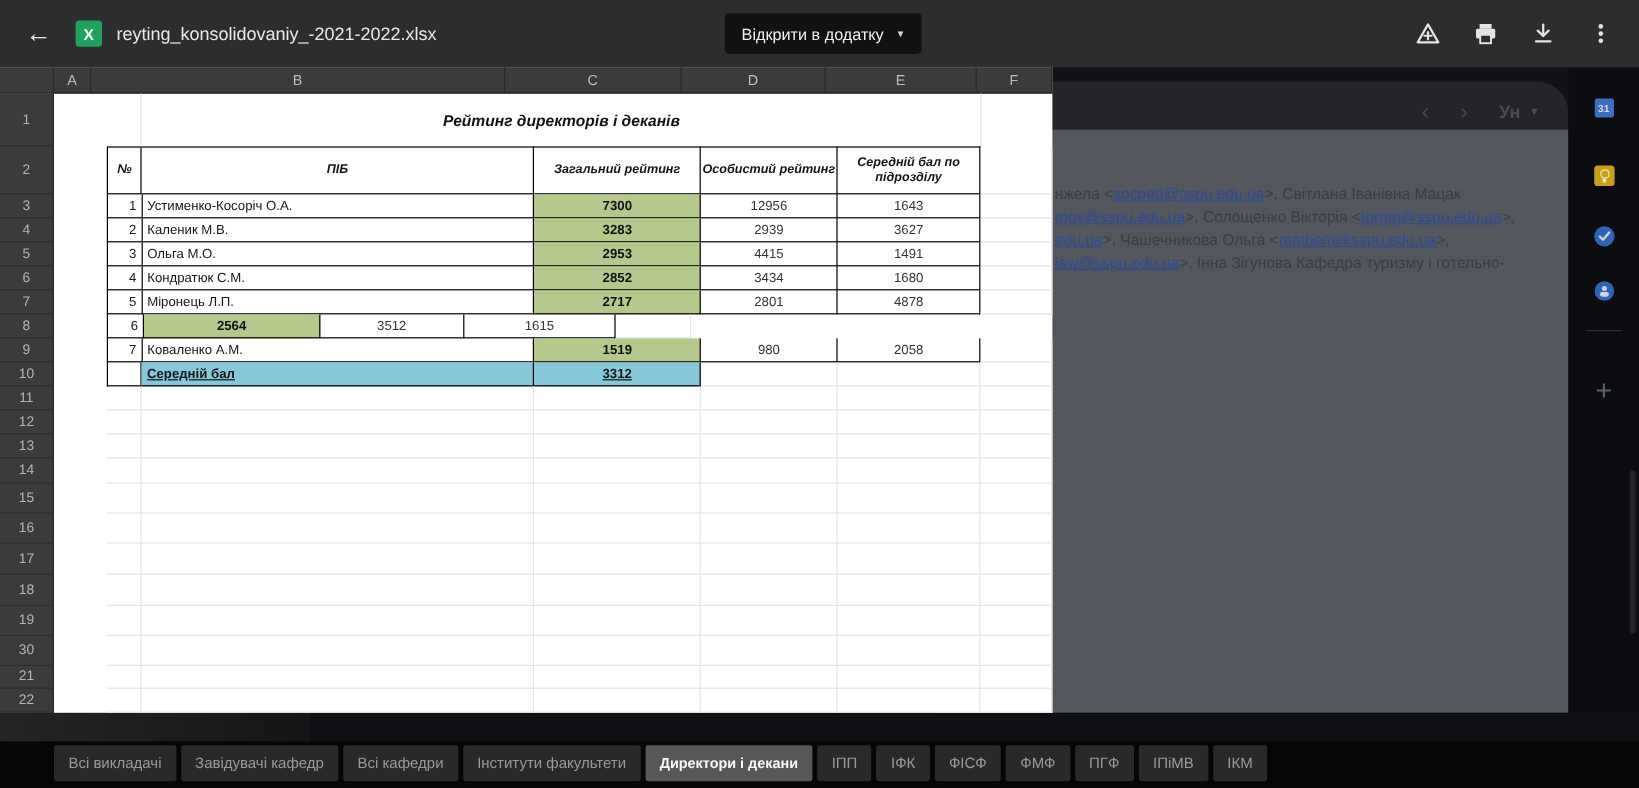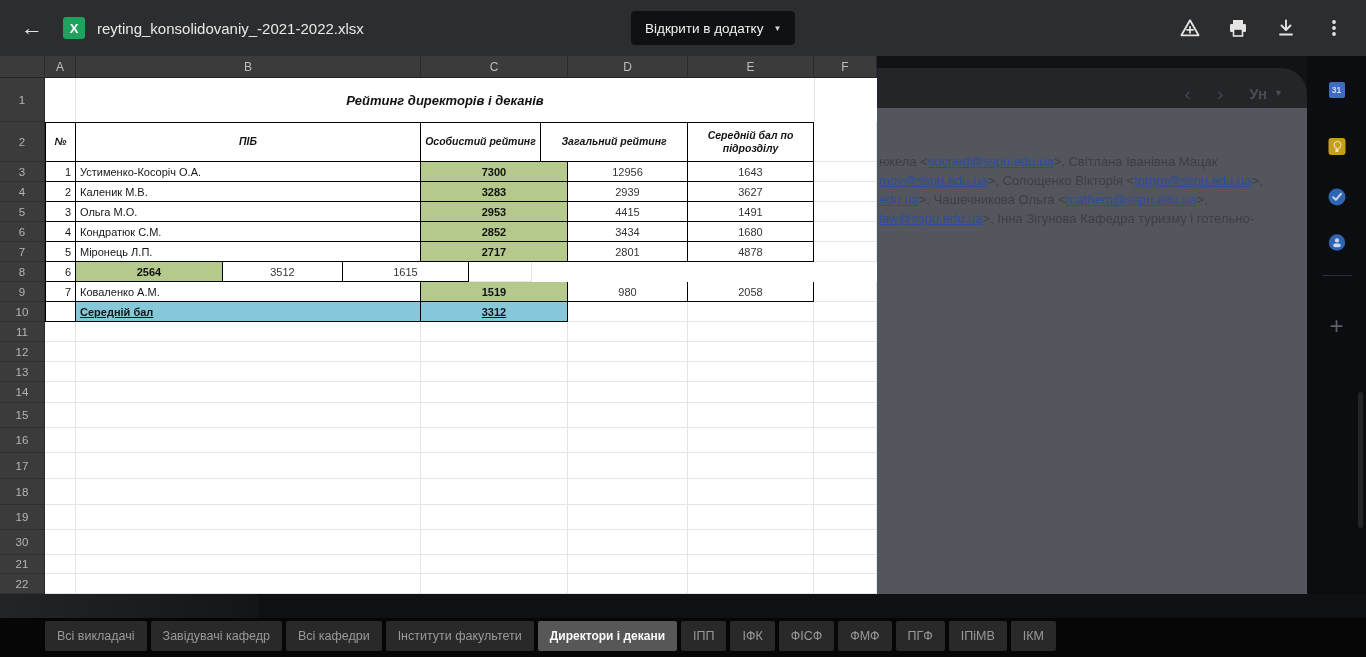--- a/index.html
+++ b/index.html
@@ -37,37 +37,37 @@
                     background:linear-gradient(90deg,#232425,#141516); }
 
   
   #topbar { position:absolute; left:0; top:0; width:1366px; height:56px; background:#2c2d2e;
             display:flex; align-items:center; z-index:5; }
   .back-btn { width:44px; margin-left:10px; text-align:center; color:#e6e6e6; font-size:22px; cursor:pointer;}
   .xlsx-ic { width:22px; height:22px; margin-left:9px; background:#1ea35f; border-radius:3px;
              color:#fff; font-weight:bold; font-size:13px; display:flex; align-items:center; justify-content:center; }
   .fname { margin-left:12px; color:#e9e9e9; font-size:15px; }
   .open-btn { position:absolute; left:604px; top:11px; height:34px; background:#101112; border-radius:4px;
-              color:#f2f2f2; font-size:13.5px; display:flex; align-items:center; padding:0 14px; gap:10px; cursor:pointer;margin-left:27px;}
+              color:#f2f2f2; font-size:13.5px; display:flex; align-items:center; padding:0 14px; gap:10px; cursor:pointer;}
   .open-caret { font-size:8px; color:#d6d6d6; }
   .tb-icons { position:absolute; right:8px; top:0; height:56px; display:flex; align-items:center; }
   .tb-icon { width:48px; height:48px; display:flex; align-items:center; justify-content:center; cursor:pointer;}
 
   
   #sheet { position:absolute; left:0; top:56px; width:877px; height:538px; background:#fff; z-index:4;
            display:flex; flex-direction:column; }
   .col-headers { height:22px; display:flex; background:#3b3b3b; flex:0 0 22px;}
   .ch { border-right:1px solid #2a2a2a; border-bottom:1px solid #242424; color:#bdbdbd; font-size:12px;
         display:flex; align-items:center; justify-content:center; }
   .sheet-body { flex:1; display:flex; }
   #row-headers { width:45px; background:#3b3b3b; flex:0 0 45px; }
   .rh { border-bottom:1px solid #2f2f2f; border-right:1px solid #2a2a2a; color:#b5b5b5; font-size:11.5px;
         display:flex; align-items:center; justify-content:center; }
   #grid { width:832px; display:flex; flex-direction:column; }
-  .grow { display:flex; }
+  .grow { display:flex;padding-left:44px; }
   .cell { height:100%; display:flex; align-items:center; font-size:11px; color:#161616; overflow:hidden; }
   .g { border-right:1px solid #e4e4e4; border-bottom:1px solid #e4e4e4; }
   .tb { border-right:1px solid #000; border-bottom:1px solid #000; }
   .tb-top { border-top:1px solid #000; } .tb-left { border-left:1px solid #000; }
   .hr1{height:44px;} .hr2{height:40px;} .hr20{height:20px;}
   .wA{width:31px;} .wB{width:345px;} .wC{width:147px;} .wD{width:120px;} .wE{width:126px;} .wF{width:63px;}
   .title-cell { width:738px; justify-content:center; font-size:13px; font-weight:bold; font-style:italic; color:#111;}
   .th { justify-content:center; text-align:center; font-weight:bold; font-style:italic; font-size:10.5px;
         line-height:1.25; color:#141414; }
   .num-cell { justify-content:flex-end; padding-right:4px; }
@@ -211,22 +211,22 @@
 
       <div class="grow hr1">
         <div class="cell wA" style="border-right:1px solid #e4e4e4"></div>
         <div class="cell title-cell">Рейтинг директорів і деканів</div>
         <div class="cell wF" style="border-left:1px solid #e4e4e4"></div>
       </div>
 
       <div class="grow hr2">
         <div class="cell wA tb tb-top tb-left th">№</div>
         <div class="cell wB tb tb-top th">ПІБ</div>
+        <div class="cell wC tb tb-top th">Загальний рейтинг</div>
         <div class="cell wD tb tb-top th">Особистий рейтинг</div>
-        <div class="cell wC tb tb-top th">Загальний рейтинг</div>
         <div class="cell wE tb tb-top th">Середній бал по підрозділу</div>
         <div class="cell wF g"></div>
       </div>
 
       <div class="grow hr20">
         <div class="cell wA tb tb-left num-cell">1</div>
         <div class="cell wB tb name-cell">Устименко-Косоріч О.А.</div>
         <div class="cell wC tb green">7300</div>
         <div class="cell wD tb mid">12956</div>
         <div class="cell wE tb mid">1643</div>

